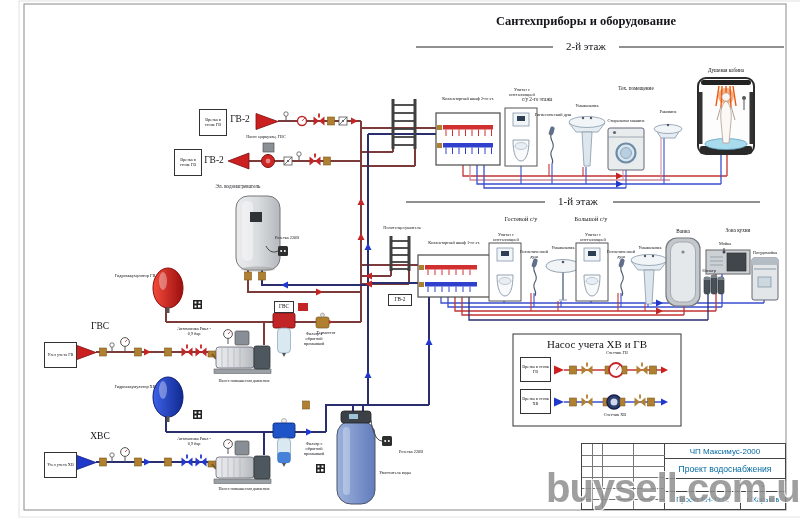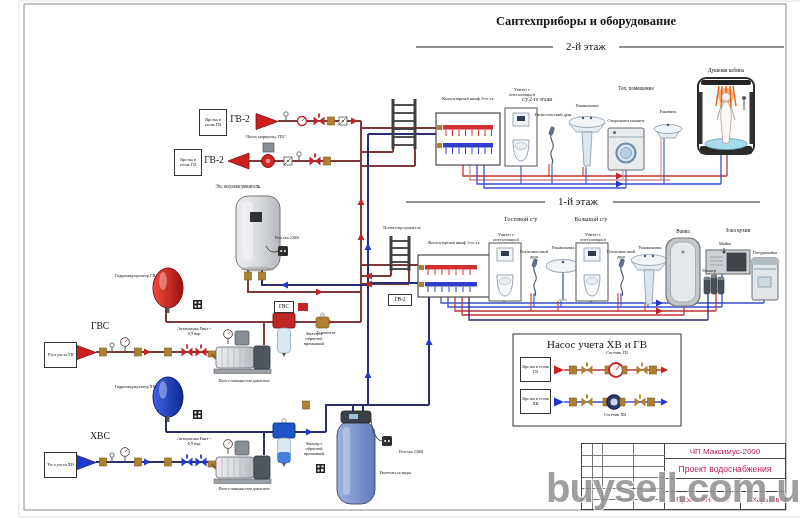--- a/index.html
+++ b/index.html
@@ -11,21 +11,21 @@
   .f5{font-size:5.2px;}
   .f6{font-size:6.2px;}
   .f7{font-size:11px;}
   .f9{font-size:9.5px;}
   .f12{font-size:12.5px;font-weight:bold;}
   .tag{position:absolute;border:1px solid #333;background:#fff;display:flex;align-items:center;
        justify-content:center;text-align:center;line-height:1.15;z-index:3;color:#14141a;}
   
   #tblock{position:absolute;left:565px;top:443px;width:205px;height:67px;border:1px solid #444;
           box-sizing:border-box;background:transparent;z-index:2;
-          font-family:"Liberation Sans",sans-serif;color:#be185d;}
+          font-family:"Liberation Sans",sans-serif;color:#0369a1;}
   #tb-grid{position:absolute;left:0;top:0;width:83px;height:65px;border-right:1px solid #444;box-sizing:border-box;}
   .gv{position:absolute;top:0;width:1px;height:65px;background:#777;}
   .gh{position:absolute;left:0;width:83px;height:1px;background:#777;}
   #tb-right{position:absolute;left:83px;top:0;width:120px;height:65px;}
   .tb-row{box-sizing:border-box;width:100%;text-align:center;overflow:hidden;}
   #tb-company{height:15px;border-bottom:1px solid #444;font-size:8px;line-height:15px;}
   #tb-project{height:20px;border-bottom:1px solid #444;font-size:8.6px;line-height:20px;}
   #tb-bottom{position:relative;height:30px;}
   #tb-doc-cell{position:absolute;left:0;top:0;width:76px;height:30px;border-right:1px solid #444;box-sizing:border-box;}
   #tb-doc-top{height:13px;border-bottom:1px solid #444;box-sizing:border-box;}

